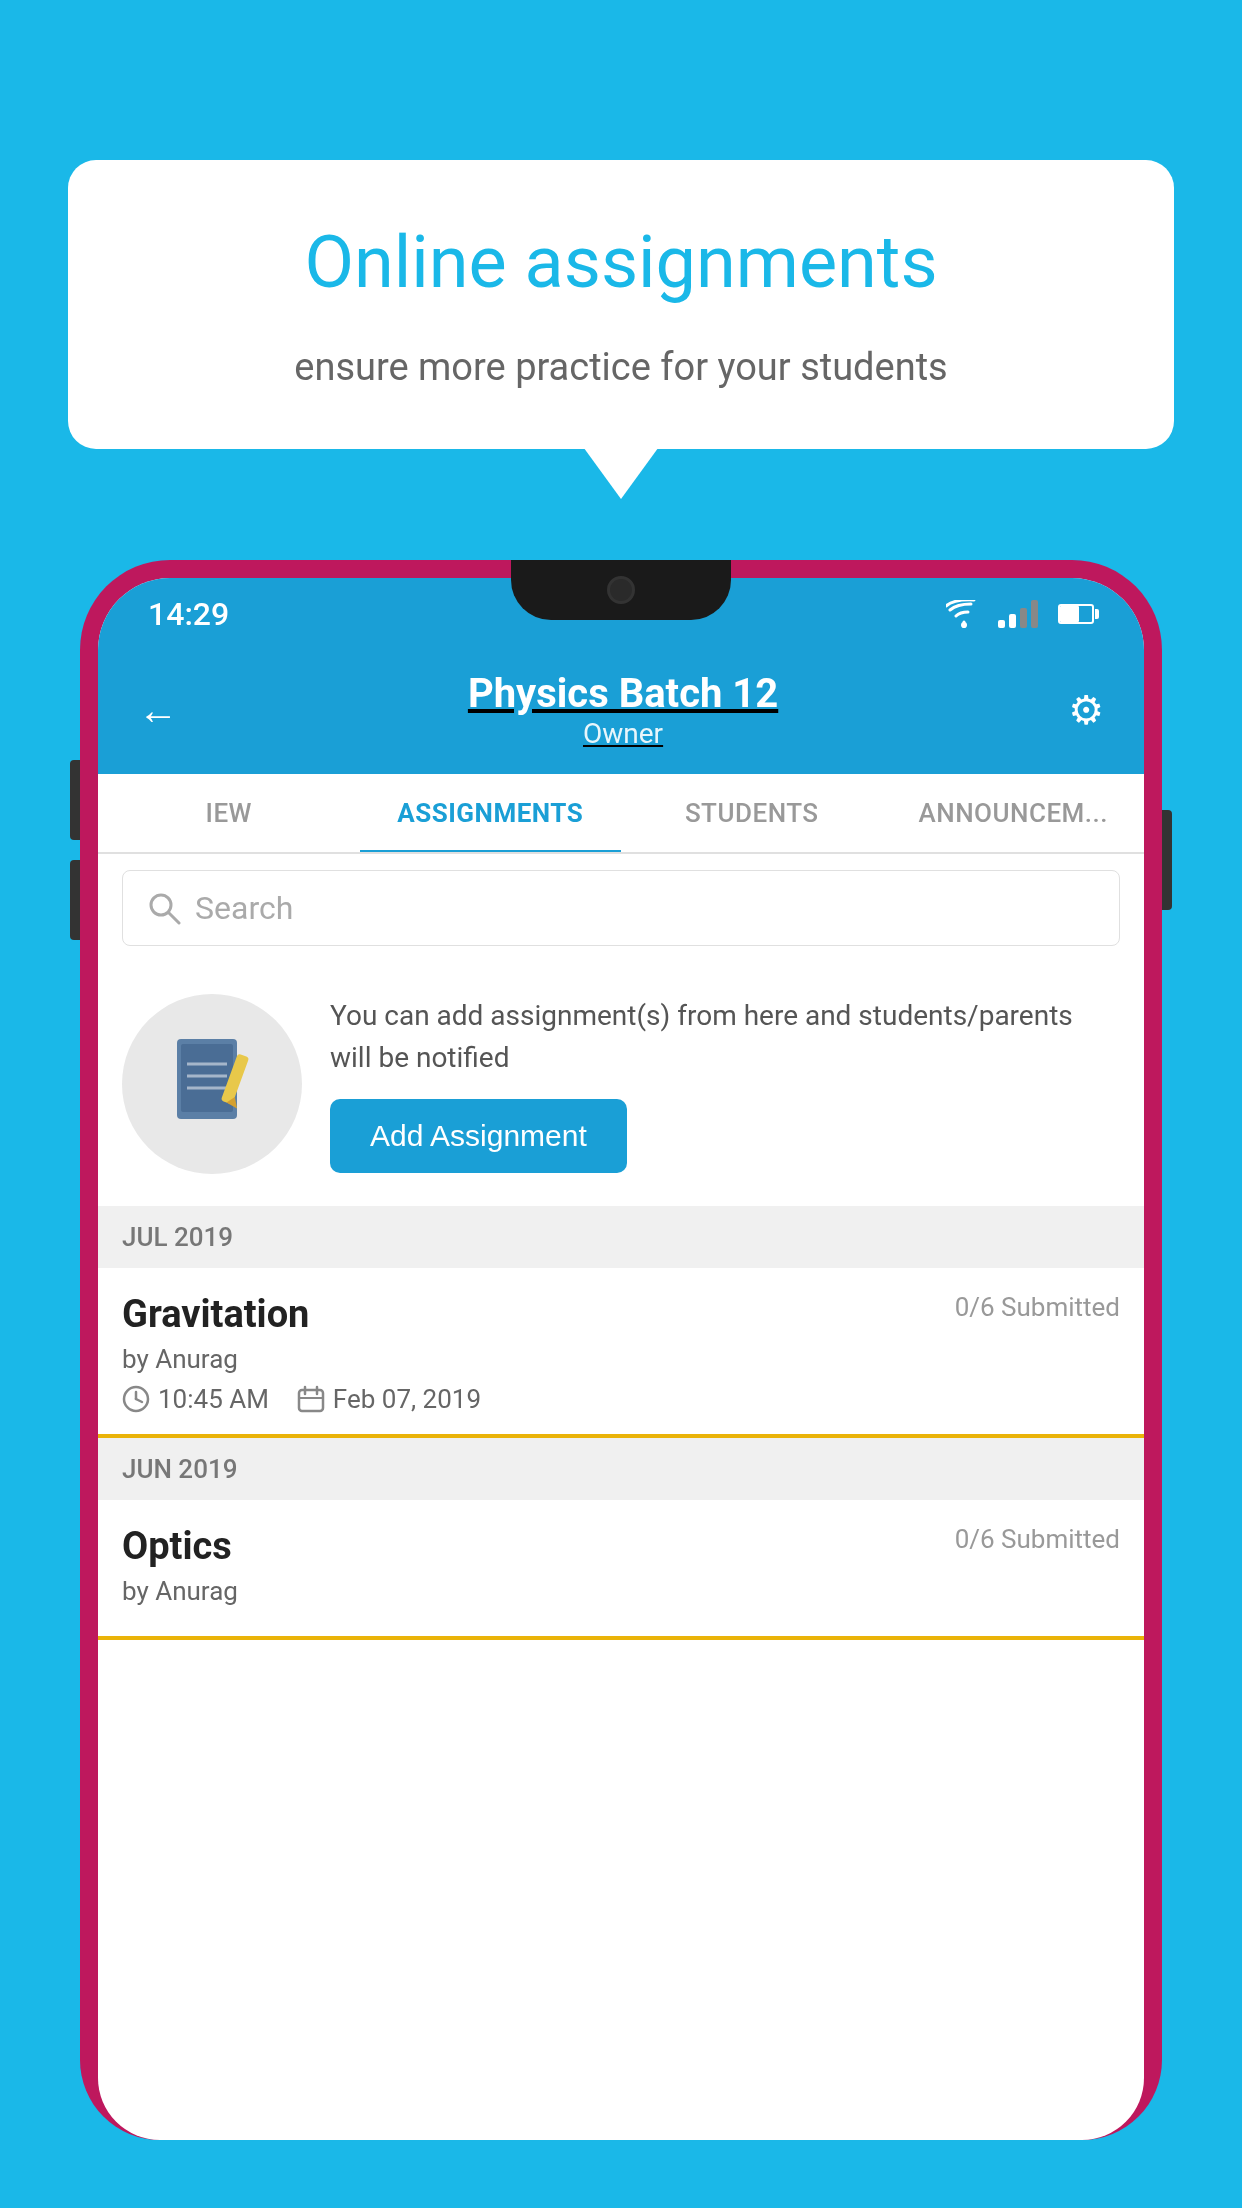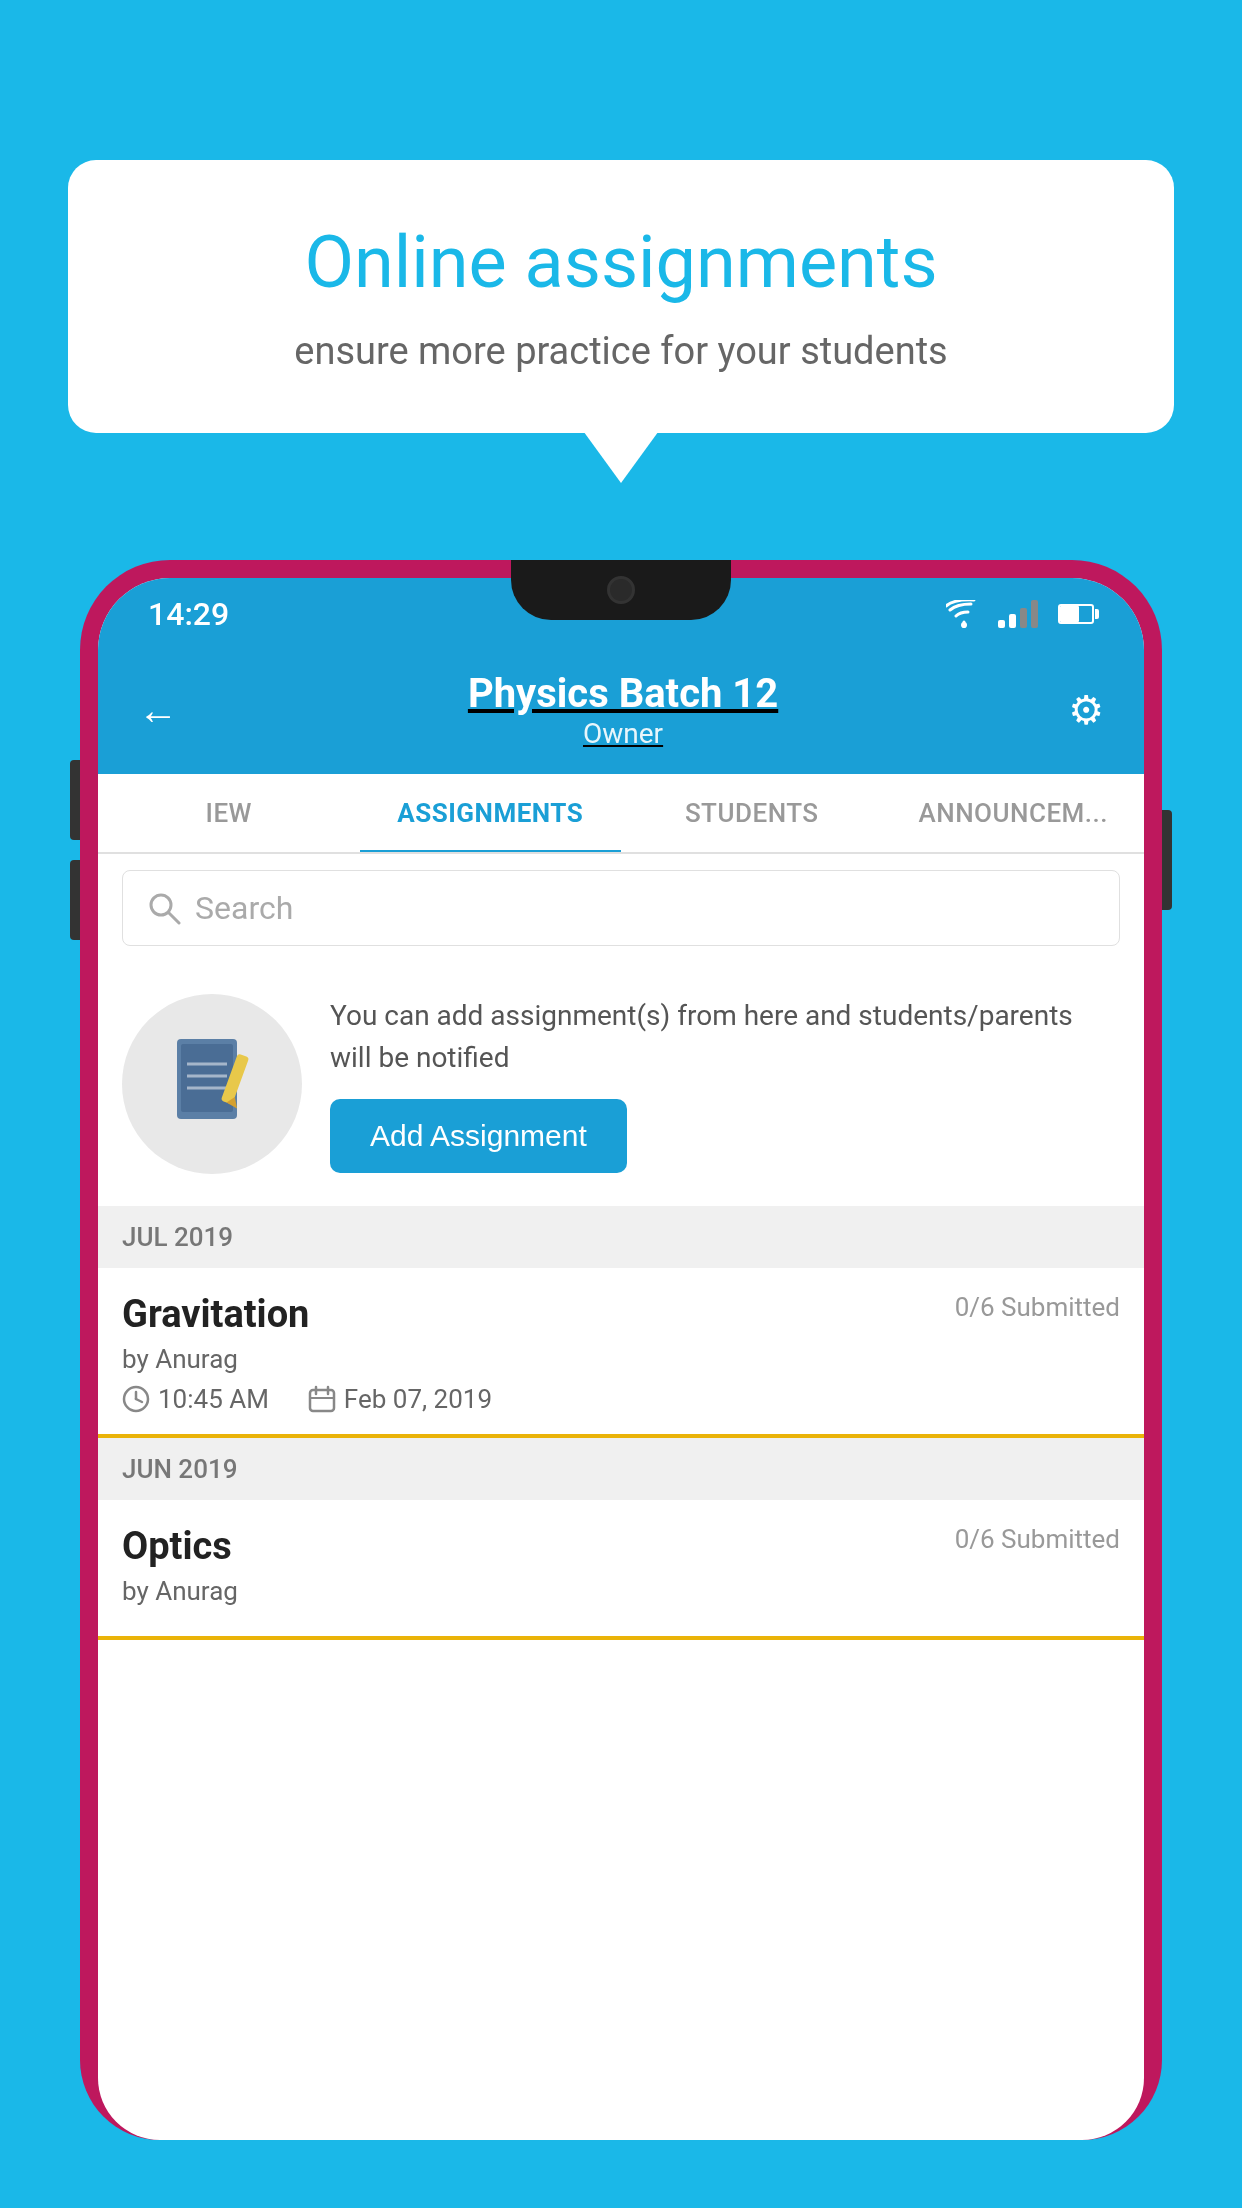--- a/index.html
+++ b/index.html
@@ -39,21 +39,21 @@
       height: 0;
       border-left: 40px solid transparent;
       border-right: 40px solid transparent;
       border-top: 55px solid white;
     }
 
     .bubble-title {
       font-size: 72px;
       color: #1ab8e8;
       font-weight: 400;
-      margin-bottom: 24px;
+      margin-bottom: 40px;
     }
 
     .bubble-subtitle {
       font-size: 38px;
       color: #666;
       font-weight: 400;
     }
 
     
     .phone-frame {
@@ -341,21 +341,21 @@
 
     .assignment-author {
       font-size: 26px;
       color: #666;
       margin-bottom: 10px;
     }
 
     .assignment-meta {
       display: flex;
       align-items: center;
-      gap: 39px;
+      gap: 28px;
     }
 
     .meta-item {
       display: flex;
       align-items: center;
       gap: 8px;
       font-size: 26px;
       color: #666;
     }
 

